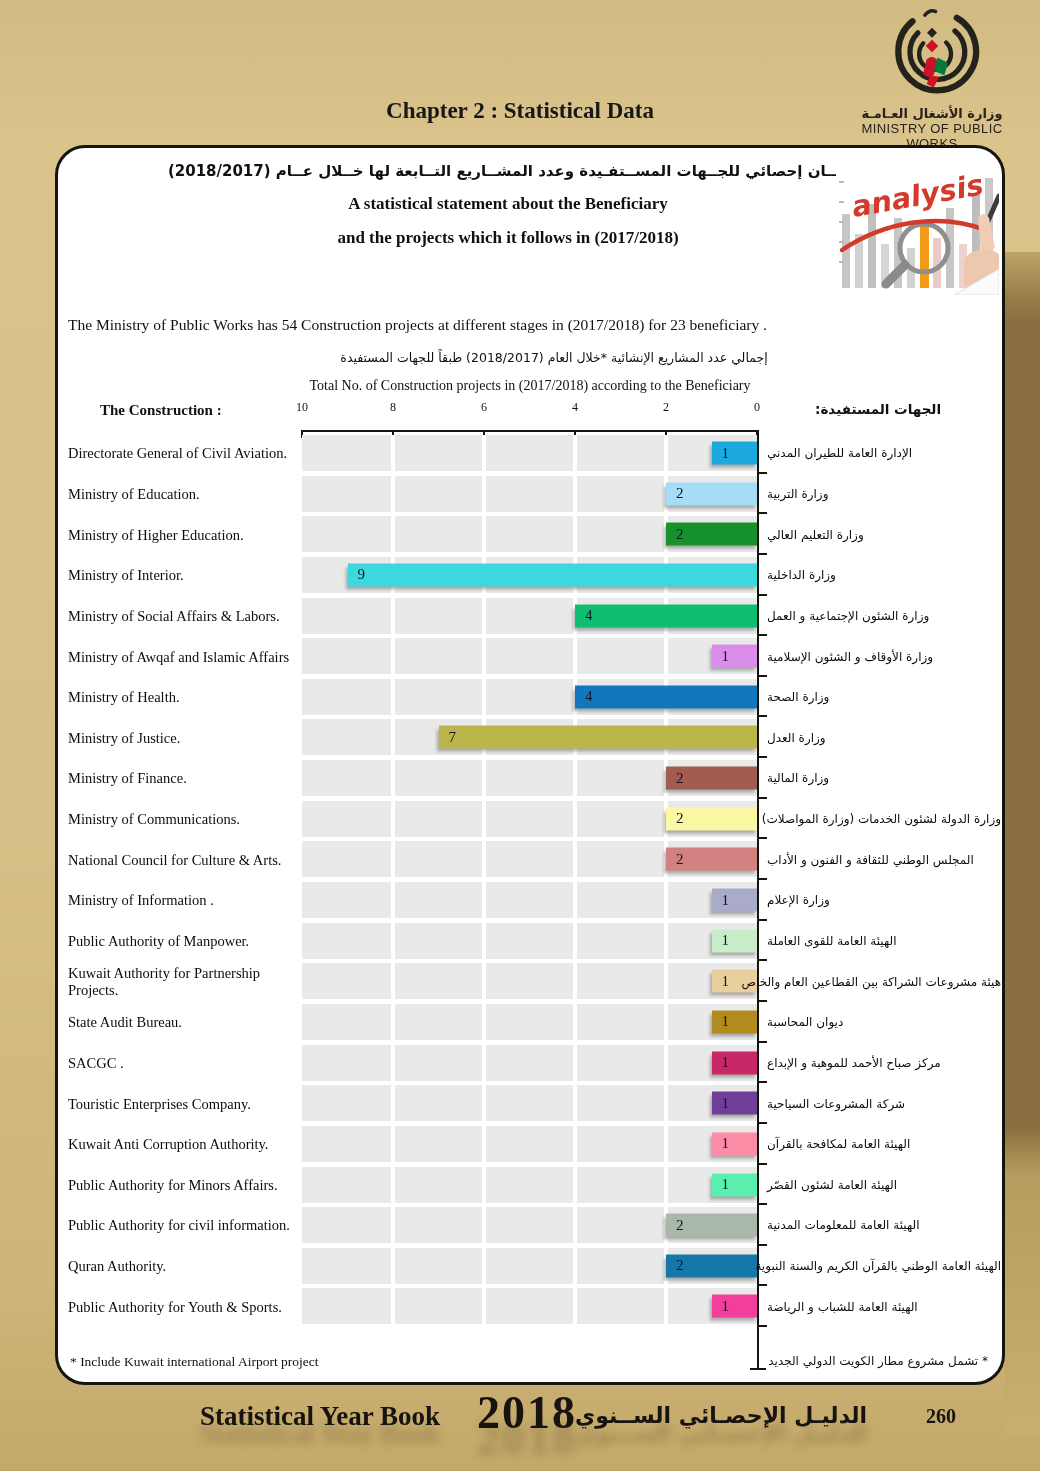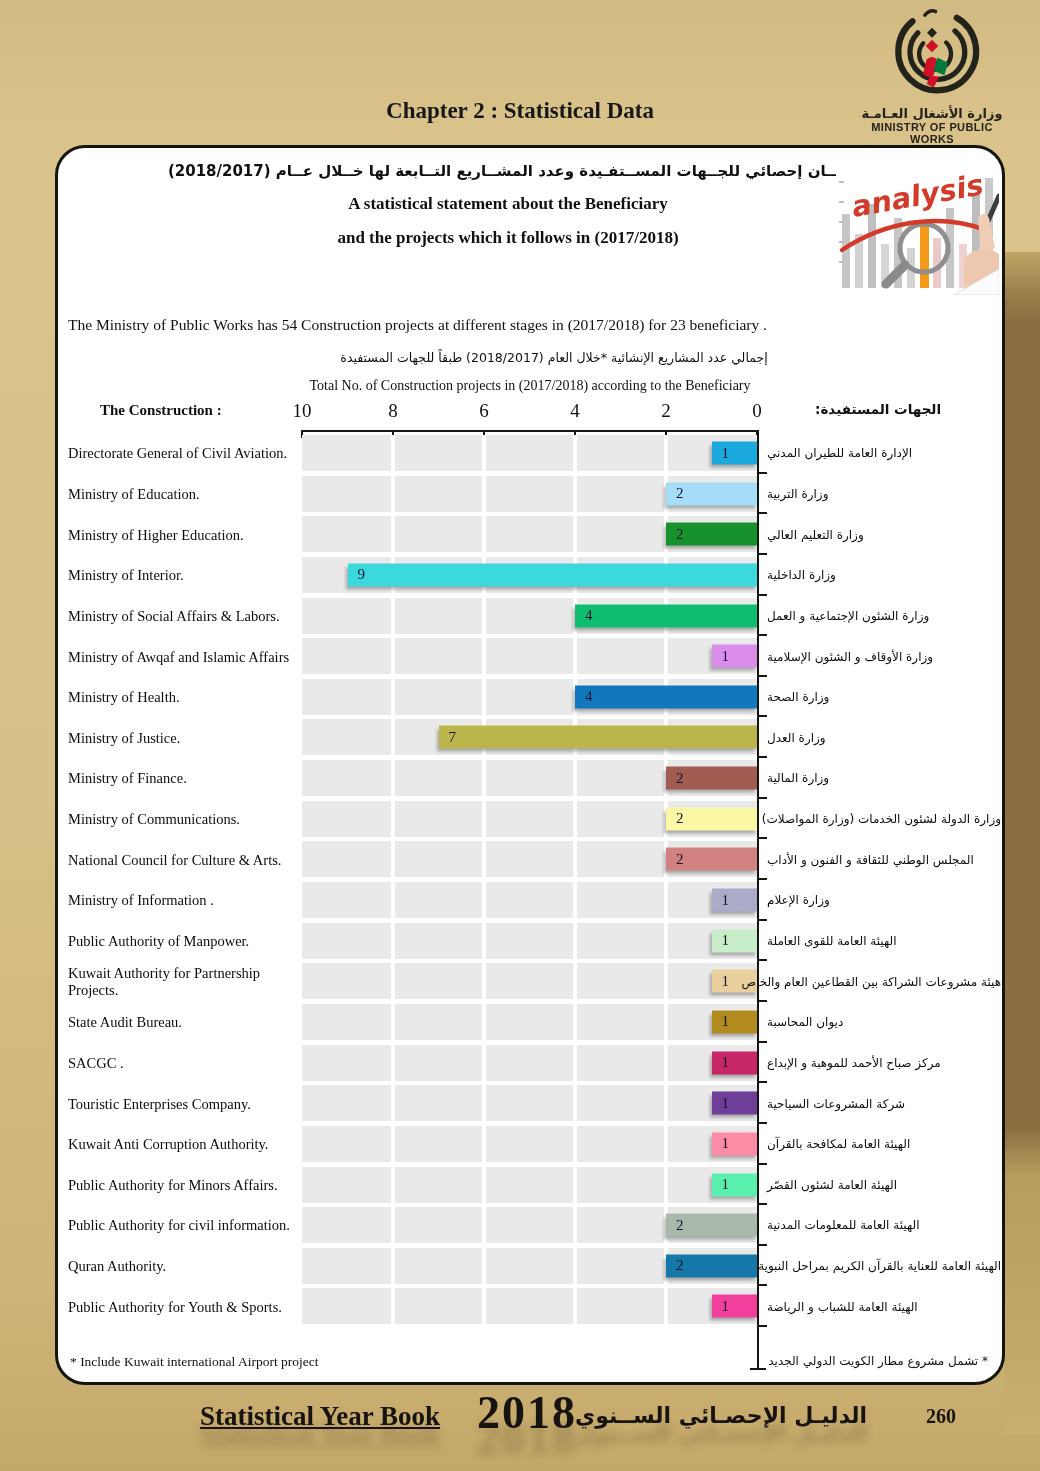--- a/index.html
+++ b/index.html
@@ -11,21 +11,21 @@
   .ar{font-family:"DejaVu Sans",sans-serif;}
 
   
   .pg-header{position:absolute;left:0;top:0;width:100%;height:145px;}
   .hdr-ar{position:absolute;left:0;top:38px;width:1040px;text-align:center;
           font-weight:bold;font-size:27px;letter-spacing:1px;color:#17130c;}
   .hdr-en{position:absolute;left:0;top:98px;width:1040px;text-align:center;
           font-weight:bold;font-size:23px;color:#171717;}
   .logo-box{position:absolute;right:28px;top:8px;width:160px;text-align:center;}
   .logo-ar{font-weight:bold;font-size:13px;color:#26231b;margin-top:2px;}
-  .logo-en{font-weight:bold;font-size:11px;letter-spacing:.4px;color:#26231b;
+  .logo-en{font-weight:normal;font-size:13px;letter-spacing:.4px;color:#26231b;
            font-family:"Liberation Sans",sans-serif;}
 
   
   .side-strip{position:absolute;right:0;top:252px;width:35px;height:1183px;
     background:linear-gradient(180deg,#BEA466 0,#9A7C49 45px,#8B6F40 70px,#8B6F40 74%,#B69C5F 78%,#C9AF6E 100%);}
 
   
   .card{position:absolute;left:55px;top:145px;width:944px;height:1234px;
         background:#fff;border:3px solid #15150f;border-radius:30px;z-index:2;}
   .card-titles{position:absolute;left:0;top:14px;width:900px;text-align:center;}
@@ -40,21 +40,21 @@
   .ctitle-ar{position:absolute;left:0;top:202px;width:944px;text-align:center;
              font-size:12.5px;direction:rtl;color:#101010;padding-left:24px;}
   .ctitle-en{position:absolute;left:0;top:230px;width:944px;text-align:center;
              font-size:14px;color:#101010;}
 
   
   .chart-head{position:absolute;left:0;top:250px;width:944px;height:32px;}
   .head-en{position:absolute;left:42px;top:4px;font-weight:bold;font-size:15px;}
   .head-ar{position:absolute;left:757px;top:3px;font-weight:bold;font-size:13.5px;direction:rtl;}
   .head-nums{position:absolute;left:244px;top:0;width:455px;height:32px;}
-  .ax-num{position:absolute;top:2px;transform:translateX(-50%);font-size:19px;}
+  .ax-num{position:absolute;top:2px;transform:translateX(-50%);font-size:12px;}
 
   
   .chart{position:absolute;left:0;top:282px;width:944px;}
   .axis-top{position:absolute;left:244px;top:0;width:455px;height:2px;background:#15150f;}
   .ax-tick{position:absolute;top:0;width:2px;height:8px;background:#15150f;transform:translateX(-50%);}
   .axis-v{position:absolute;left:699px;top:0;width:2px;height:940px;background:#15150f;}
   .axis-foot{position:absolute;left:692px;top:938px;width:16px;height:2px;background:#15150f;}
   .chart-rows{position:absolute;left:0;top:3px;width:944px;}
   .chart-row{position:relative;height:40.65px;}
   .row-en{position:absolute;left:10px;top:50%;transform:translateY(-50%);
@@ -74,21 +74,21 @@
   .row-ar{position:absolute;left:709px;top:50%;transform:translateY(-50%);
           width:234px;font-size:12px;white-space:nowrap;direction:rtl;text-align:left;
           font-family:"DejaVu Sans",sans-serif;color:#0c0c0c;}
 
   .footnote-en{position:absolute;left:12px;top:1206px;font-size:13.5px;}
   .footnote-ar{position:absolute;right:14px;top:1206px;font-size:12px;direction:rtl;}
 
   
   .pg-footer{position:absolute;left:0;top:1385px;width:1040px;height:86px;}
   .f-en{position:absolute;left:200px;top:16px;font-weight:bold;font-size:27px;color:#171310;
-        text-shadow:0 18px 8px rgba(70,55,25,.30);text-decoration:underline;}
+        text-shadow:0 18px 8px rgba(70,55,25,.30);}
   .f-year{position:absolute;left:477px;top:1px;font-weight:bold;font-size:46px;letter-spacing:2px;
         color:#171310;text-shadow:0 26px 10px rgba(70,55,25,.30);}
   .f-ar{position:absolute;left:575px;top:18px;font-weight:bold;font-size:22px;color:#171310;
         direction:rtl;text-shadow:0 18px 8px rgba(70,55,25,.30);}
   .f-page{position:absolute;left:926px;top:20px;font-weight:bold;font-size:20px;color:#171310;}
 </style>
 </head>
 <body>
 
 <div class="pg-header">
@@ -386,21 +386,21 @@
           <div class="row-ar ar">الهيئة العامة للمعلومات المدنية</div>
         </div>
         <div class="chart-row">
           <div class="row-en">Quran Authority.</div>
           <div class="row-band">
             <div class="bar" style="width: 20%; background: rgb(21, 120, 168);">
               <span class="bar-value">2</span>
             </div>
           </div>
           <div class="row-tick"></div>
-          <div class="row-ar ar">الهيئة العامة للعناية بالقرآن الكريم بمراحل النبوية</div>
+          <div class="row-ar ar">الهيئة العامة الوطني بالقرآن الكريم والسنة النبوية</div>
         </div>
         <div class="chart-row">
           <div class="row-en">Public Authority for Youth  &amp; Sports.</div>
           <div class="row-band">
             <div class="bar" style="width: 10%; background: rgb(242, 63, 155);">
               <span class="bar-value">1</span>
             </div>
           </div>
           <div class="row-tick"></div>
           <div class="row-ar ar">الهيئة العامة للشباب و الرياضة</div>

